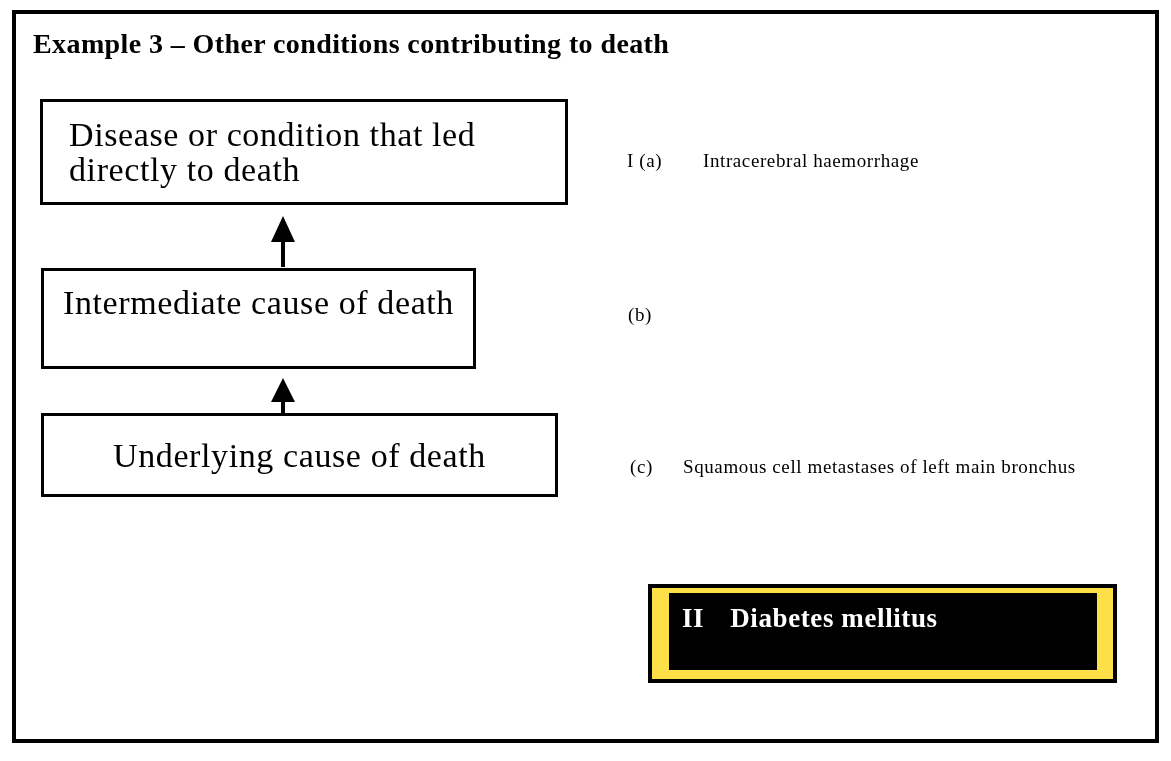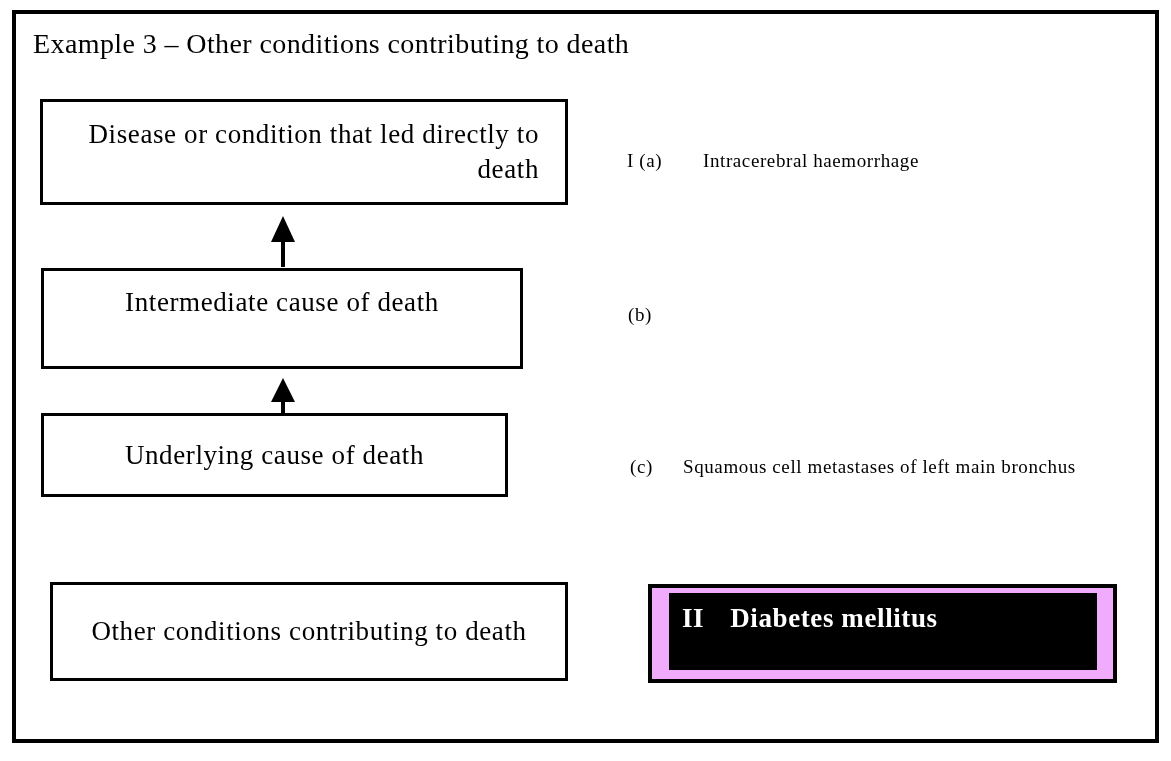--- a/index.html
+++ b/index.html
@@ -17,41 +17,41 @@
     left: 12px; top: 10px;
     width: 1147px; height: 733px;
     border: 4px solid #000000;
     box-sizing: border-box;
     background: #ffffff;
   }
   .diagram-title {
     position: absolute;
     left: 33px; top: 28px;
     font-size: 28px;
-    font-weight: normal;
+    font-weight: bold;
     letter-spacing: 0.4px;
     white-space: nowrap;
   }
   .flow-box {
     position: absolute;
     border: 3px solid #000000;
     box-sizing: border-box;
     background: #ffffff;
     display: flex;
     justify-content: center;
-    font-size: 27px;
+    font-size: 34px;
     letter-spacing: 0.6px;
     line-height: 35px;
-    text-align: right;
+    text-align: left;
   }
   .flow-box.v-center { align-items: center; }
   .flow-box.v-top { align-items: flex-start; }
   #box-direct       { left: 40px; top: 99px;  width: 528px; height: 106px; }
-  #box-intermediate { left: 41px; top: 268px; width: 482px; height: 101px; padding-top: 14px; }
-  #box-underlying   { left: 41px; top: 413px; width: 467px; height: 84px;  }
+  #box-intermediate { left: 41px; top: 268px; width: 435px; height: 101px; padding-top: 14px; }
+  #box-underlying   { left: 41px; top: 413px; width: 517px; height: 84px;  }
   #box-other        { left: 50px; top: 582px; width: 518px; height: 99px;  }
   #box-direct .flow-box-label { max-width: 470px; }
   #box-other  .flow-box-label { max-width: 480px; }
   .up-arrow { position: absolute; width: 28px; }
   #arrow-1 { left: 269px; top: 216px; height: 51px; }
   #arrow-2 { left: 269px; top: 378px; height: 35px; }
   .cert-entry {
     position: absolute;
     display: flex;
     align-items: flex-end;
@@ -65,21 +65,21 @@
   #entry-c { left: 630px; top: 449px; }
   #entry-a .cert-marker { flex: 0 0 76px; }
   #entry-b .cert-marker, #entry-c .cert-marker { flex: 0 0 53px; }
   #entry-c .cert-text { white-space: normal; width: 405px; }
   .highlight-box {
     position: absolute;
     left: 648px; top: 584px;
     width: 469px; height: 99px;
     border: 4px solid #000000;
     box-sizing: border-box;
-    background: #f0abfc;
+    background: #fde047;
     padding: 5px 16px 9px 17px;
   }
   .highlight-inner {
     width: 100%; height: 100%;
     background: #000000;
     color: #ffffff;
     box-sizing: border-box;
     display: flex;
     align-items: flex-start;
     gap: 26px;
@@ -114,23 +114,20 @@
 
   <svg class="up-arrow" id="arrow-2" viewBox="0 0 28 35" aria-hidden="true">
     <polygon points="14,0 2,24 26,24" fill="#000000"></polygon>
     <rect x="12" y="20" width="4" height="15" fill="#000000"></rect>
   </svg>
 
   <div class="flow-box v-center" id="box-underlying">
     <span class="flow-box-label">Underlying cause of death</span>
   </div>
 
-  <div class="flow-box v-center" id="box-other">
-    <span class="flow-box-label">Other conditions contributing to death</span>
-  </div>
 
   <div class="cert-entry" id="entry-a">
     <span class="cert-marker">I (a)</span>
     <span class="cert-text">Intracerebral haemorrhage</span>
   </div>
 
   <div class="cert-entry" id="entry-b">
     <span class="cert-marker">(b)</span>
   </div>
 

